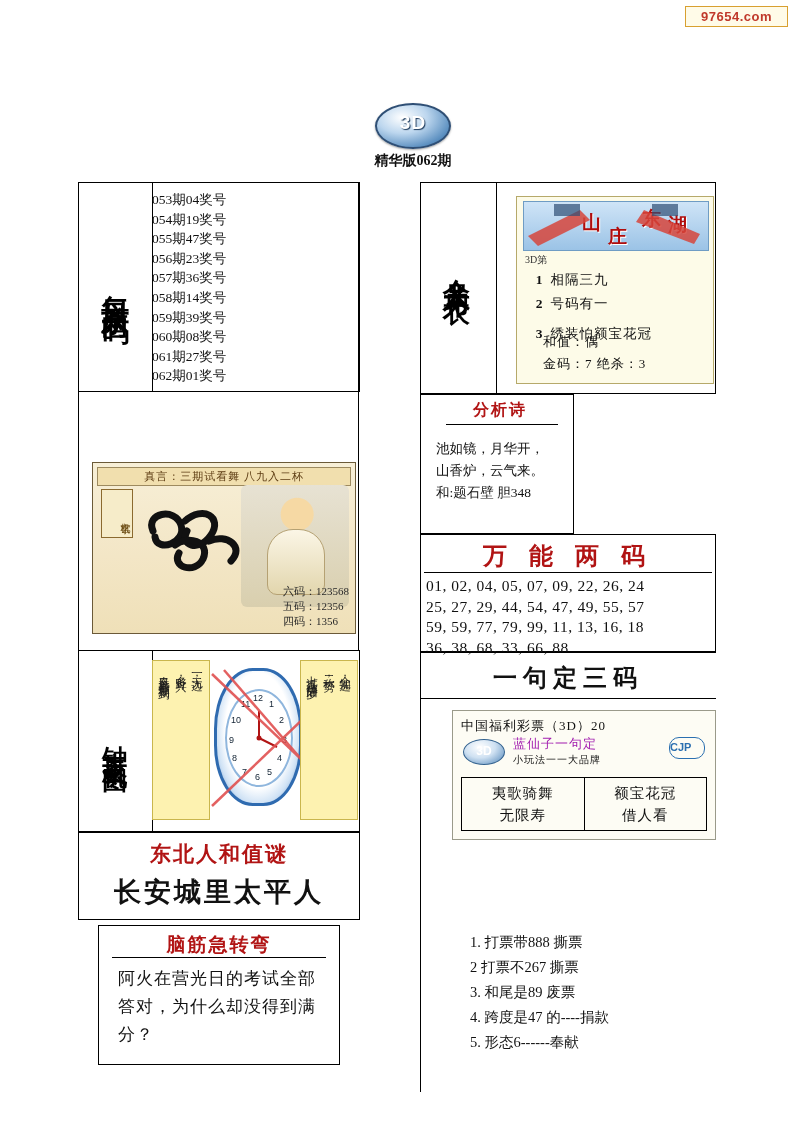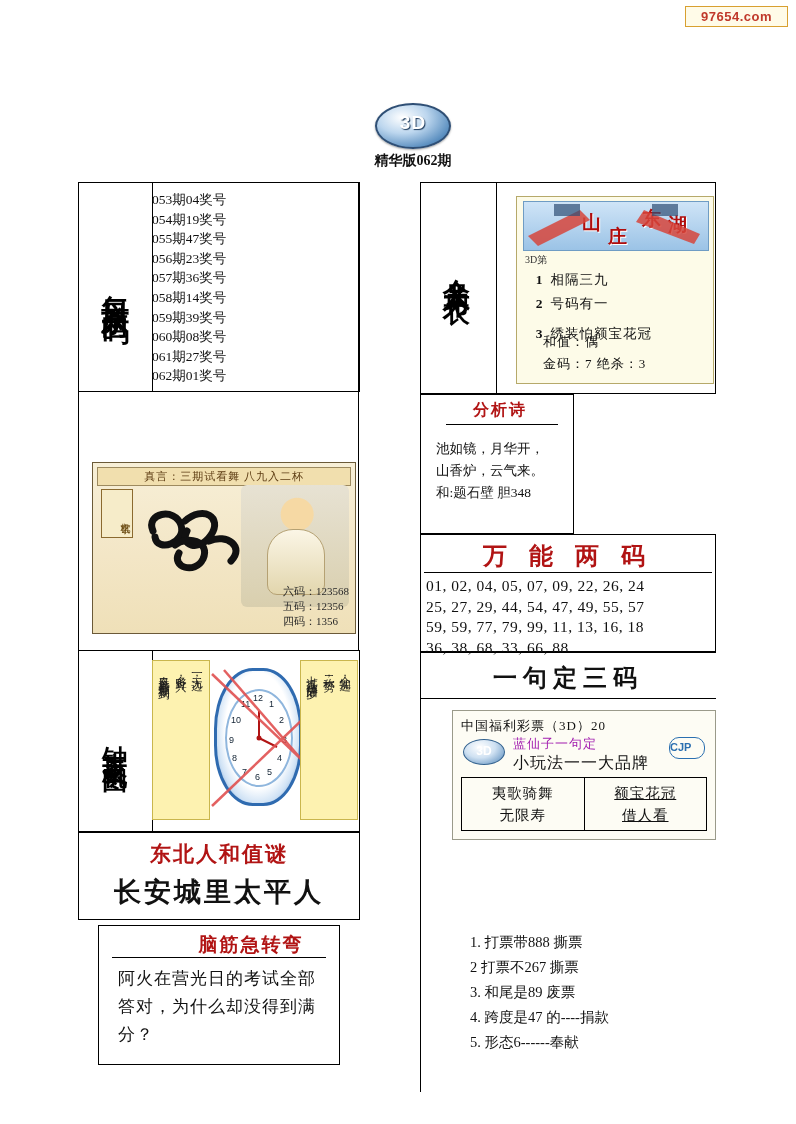--- a/index.html
+++ b/index.html
@@ -220,21 +220,20 @@
     text-align: center; font-size: 27px; color: #111; font-weight: bold;
     letter-spacing: 3px;
   }
 
   
   #brain-box { left: 98px; top: 925px; width: 242px; height: 140px; }
   #brain-title {
     position: absolute; left: 100px; top: 932px; width: 238px;
     text-align: center; font-size: 19px; font-weight: bold; color: #b11414;
     letter-spacing: 2px;
-    margin-left: 32px;
   }
   #brain-underline {
     position: absolute; left: 112px; top: 957px; width: 214px;
     border-top: 1.5px solid #000;
   }
   #brain-text {
     position: absolute; left: 118px; top: 965px; width: 206px;
     font-size: 17px; line-height: 28px; color: #111;
     letter-spacing: 1px;
   }
@@ -346,42 +345,42 @@
     font-family: "Liberation Sans", sans-serif;
     font-size: 12px; font-weight: bold; color: #fff; text-align: center;
     line-height: 23px;
   }
   #ticket-blue1 {
     position: absolute; left: 60px; top: 24px;
     font-size: 13px; color: #a21caf; letter-spacing: 1px;
   }
   #ticket-blue2 {
     position: absolute; left: 60px; top: 42px;
-    font-size: 16px; color: #111; letter-spacing: 1px;
+    font-size: 10px; color: #111; letter-spacing: 1px;
   }
   #ticket-cjp {
     position: absolute; right: 10px; top: 26px;
     width: 34px; height: 20px;
     border: 1px solid #2a6fb0; border-radius: 10px;
     font-family: "Liberation Sans", sans-serif;
     font-size: 11px; font-weight: bold; color: #2a6fb0;
     text-align: left; line-height: 19px;
   }
   #ticket-table {
     position: absolute; left: 8px; top: 66px;
     width: 244px; height: 52px;
     border: 1.5px solid #000;
     display: flex;
   }
   .tcell {
     flex: 1; display: flex; flex-direction: column;
     align-items: center; justify-content: center;
     font-size: 14.5px; color: #111; letter-spacing: 1px; line-height: 22px;
   }
-  .tcell + .tcell { border-left: 1.5px solid #000; text-decoration: underline; }
+  .tcell + .tcell { border-left: 1.5px solid #000; }
 
   
   #rlist {
     position: absolute; left: 470px; top: 930px;
     font-size: 14.5px; line-height: 25px; color: #111;
   }
   #rlist div { white-space: nowrap; }
 </style>
 </head>
 <body>

